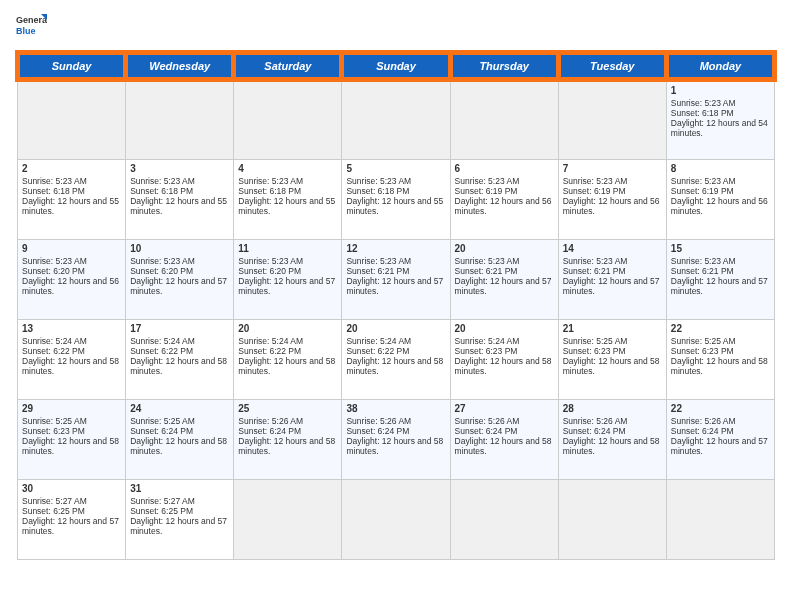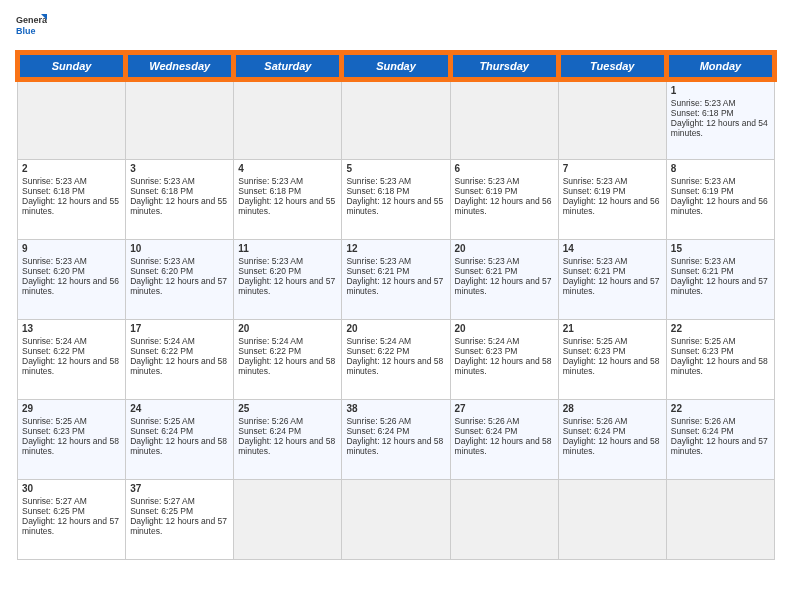--- a/index.html
+++ b/index.html
@@ -150,21 +150,21 @@
           <td><span class="day-num">29</span><span>Sunrise: 5:25 AM</span><br><span>Sunset: 6:23 PM</span><br><span>Daylight: 12 hours and 58 minutes.</span></td>
           <td><span class="day-num">24</span><span>Sunrise: 5:25 AM</span><br><span>Sunset: 6:24 PM</span><br><span>Daylight: 12 hours and 58 minutes.</span></td>
           <td><span class="day-num">25</span><span>Sunrise: 5:26 AM</span><br><span>Sunset: 6:24 PM</span><br><span>Daylight: 12 hours and 58 minutes.</span></td>
           <td><span class="day-num">38</span><span>Sunrise: 5:26 AM</span><br><span>Sunset: 6:24 PM</span><br><span>Daylight: 12 hours and 58 minutes.</span></td>
           <td><span class="day-num">27</span><span>Sunrise: 5:26 AM</span><br><span>Sunset: 6:24 PM</span><br><span>Daylight: 12 hours and 58 minutes.</span></td>
           <td><span class="day-num">28</span><span>Sunrise: 5:26 AM</span><br><span>Sunset: 6:24 PM</span><br><span>Daylight: 12 hours and 58 minutes.</span></td>
           <td><span class="day-num">22</span><span>Sunrise: 5:26 AM</span><br><span>Sunset: 6:24 PM</span><br><span>Daylight: 12 hours and 57 minutes.</span></td>
         </tr>
         <tr>
           <td><span class="day-num">30</span><span>Sunrise: 5:27 AM</span><br><span>Sunset: 6:25 PM</span><br><span>Daylight: 12 hours and 57 minutes.</span></td>
-          <td><span class="day-num">37</span><span>Sunrise: 5:27 AM</span><br><span>Sunset: 6:25 PM</span><br><span>Daylight: 12 hours and 57 minutes.</span></td>
+          <td><span class="day-num">31</span><span>Sunrise: 5:27 AM</span><br><span>Sunset: 6:25 PM</span><br><span>Daylight: 12 hours and 57 minutes.</span></td>
           <td class="empty-cell"></td>
           <td class="empty-cell"></td>
           <td class="empty-cell"></td>
           <td class="empty-cell"></td>
           <td class="empty-cell"></td>
         </tr>
       </tbody>
   </table>
 </div>
 

